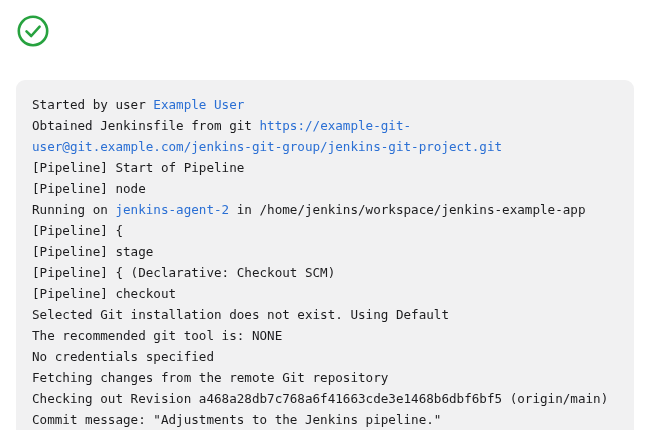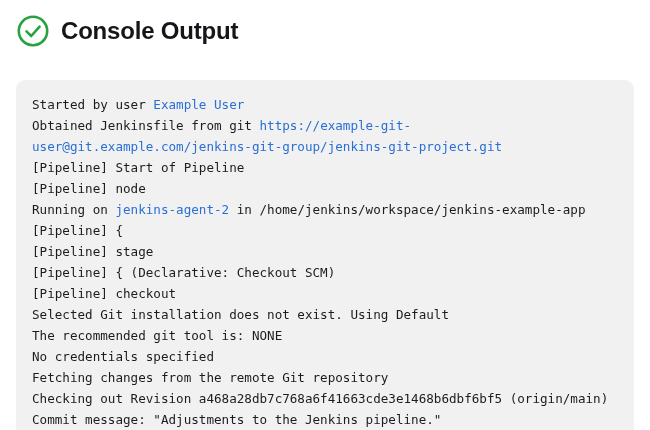--- a/index.html
+++ b/index.html
@@ -79,20 +79,19 @@
 </head>
 <body>
 
 <div class="page">
 
   <div class="header">
     <svg class="status-icon" viewBox="0 0 34 34">
       <circle cx="17" cy="17" r="14.2" fill="none" stroke="#27a23f" stroke-width="2.6"></circle>
       <path d="M10.5 17.4 L15.2 22 L23.6 12.6" fill="none" stroke="#27a23f" stroke-width="2.6" stroke-linecap="round" stroke-linejoin="round"></path>
     </svg>
-    <div class="page-title">Console Output</div>
   </div>
 
   <div class="console-panel">
     <pre class="console-log" id="console-log"><div class="log-line"><span class="log-plain">Started by user </span><span class="log-link">Example User</span></div><div class="log-line"><span class="log-plain">Obtained Jenkinsfile from git </span><span class="log-link">https://example-git-user@git.example.com/jenkins-git-group/jenkins-git-project.git</span></div><div class="log-line muted"><span class="log-plain">[Pipeline] Start of Pipeline</span></div><div class="log-line muted"><span class="log-plain">[Pipeline] node</span></div><div class="log-line"><span class="log-plain">Running on </span><span class="log-link">jenkins-agent-2</span><span class="log-plain"> in /home/jenkins/workspace/jenkins-example-app</span></div><div class="log-line muted"><span class="log-plain">[Pipeline] {</span></div><div class="log-line muted"><span class="log-plain">[Pipeline] stage</span></div><div class="log-line muted"><span class="log-plain">[Pipeline] { (Declarative: Checkout SCM)</span></div><div class="log-line muted"><span class="log-plain">[Pipeline] checkout</span></div><div class="log-line"><span class="log-plain">Selected Git installation does not exist. Using Default</span></div><div class="log-line"><span class="log-plain">The recommended git tool is: NONE</span></div><div class="log-line"><span class="log-plain">No credentials specified</span></div><div class="log-line"><span class="log-plain">Fetching changes from the remote Git repository</span></div><div class="log-line"><span class="log-plain">Checking out Revision a468a28db7c768a6f41663cde3e1468b6dbf6bf5 (origin/main)</span></div><div class="log-line"><span class="log-plain">Commit message: "Adjustments to the Jenkins pipeline."</span></div></pre>
   </div>
 
 </div>
 
 </body></html>

